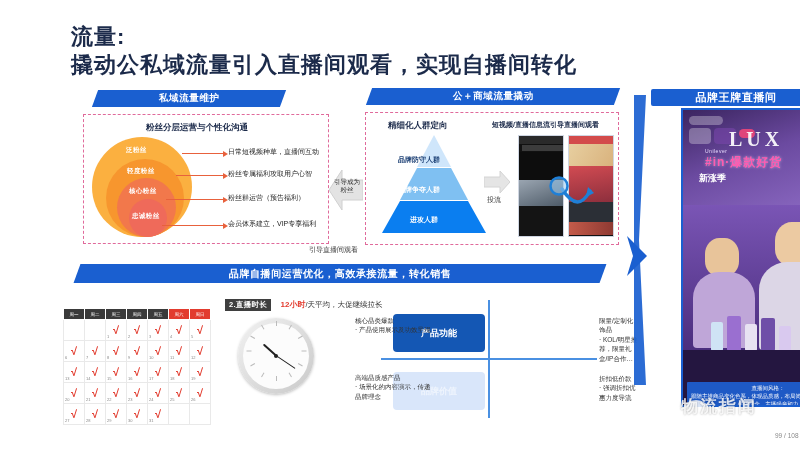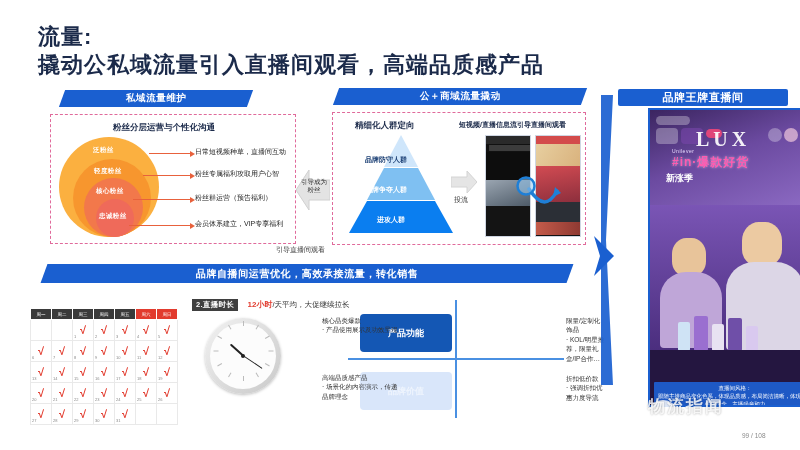--- a/index.html
+++ b/index.html
@@ -2,21 +2,21 @@
 <html><head>
 <meta charset="utf-8">
 <style>
   html,body{margin:0;padding:0;}
   body{
     width:800px;height:450px;overflow:hidden;
     background:#ffffff;
     font-family:"Liberation Sans","DejaVu Sans",sans-serif;
     position:relative;
   }
-  .slide{position:absolute;inset:0;background:#fff;}
+  .slide{position:absolute;inset:0;background:#fff;margin-left:33px;}
 
   
   .title-wrap{position:absolute;left:38px;top:24px;}
   .title-1{font-size:22px;font-weight:bold;color:#1b2a4a;letter-spacing:1px;line-height:1.15;}
   .title-2{font-size:22px;font-weight:bold;color:#1b2a4a;letter-spacing:1px;line-height:1.25;margin-top:2px;}
 
   
   .banner{
     position:absolute;height:17px;background:#1a5fd0;
     transform:skewX(-20deg);
@@ -150,21 +150,21 @@
     background:rgba(255,255,255,.85);}
   #pagenum{position:absolute;left:742px;top:432px;font-size:6.5px;color:#8a8a8a;}
 </style>
 </head>
 <body>
 
 <div class="slide">
 
   <div class="title-wrap">
     <div class="title-1">流量:</div>
-    <div class="title-2">撬动公私域流量引入直播间观看，高端品质感产品</div>
+    <div class="title-2">撬动公私域流量引入直播间观看，实现自播间转化</div>
   </div>
 
   <div class="banner" id="banner-private">
     <span>私域流量维护</span>
   </div>
   <div class="banner" id="banner-public">
     <span>公＋商域流量撬动</span>
   </div>
   <div class="banner" id="banner-brandroom">
     <span>品牌王牌直播间</span>

